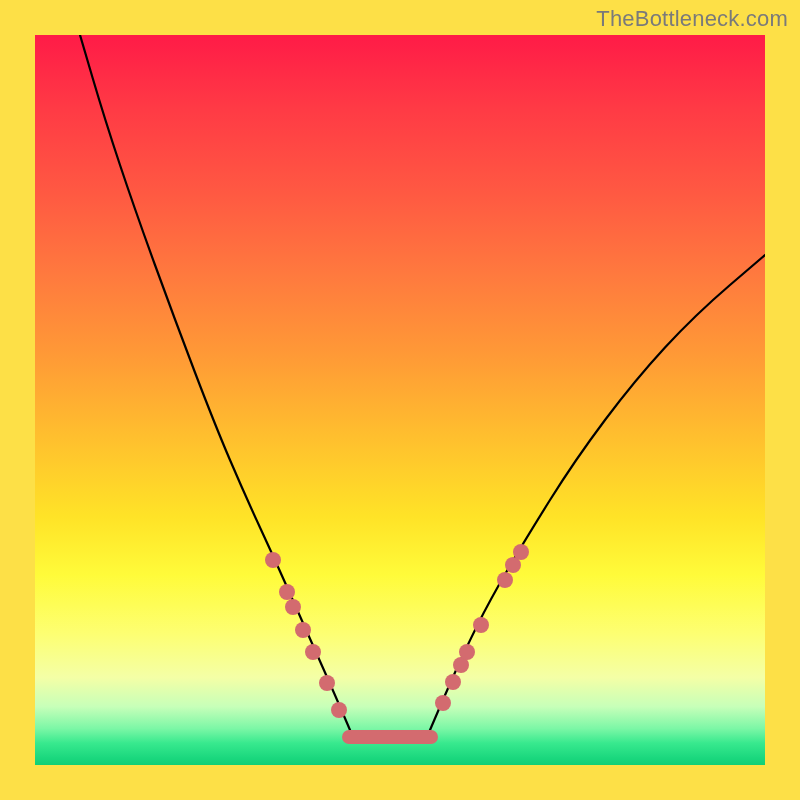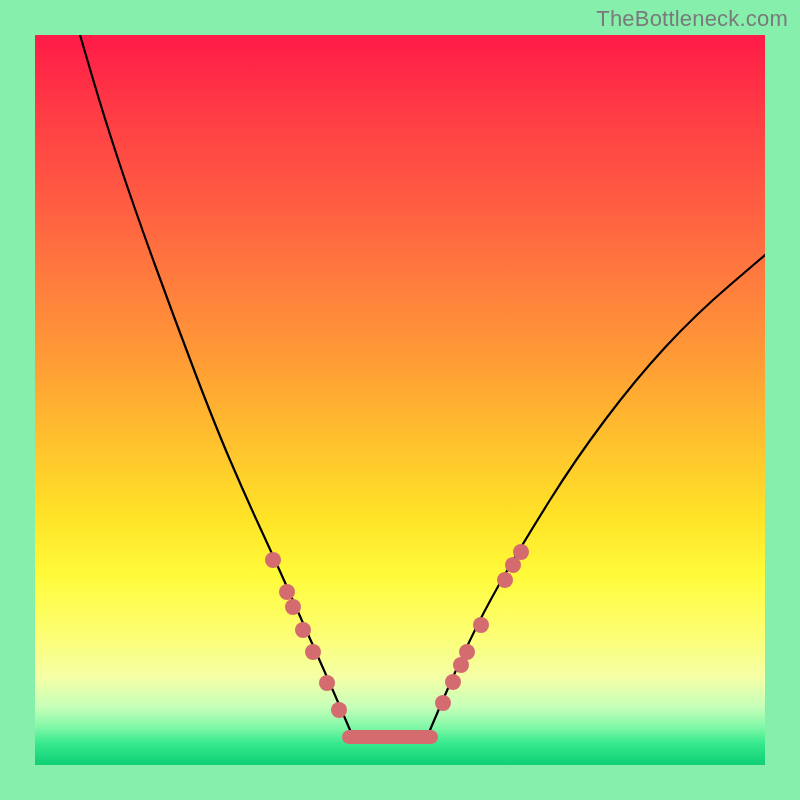--- a/index.html
+++ b/index.html
@@ -8,21 +8,21 @@
     width: 800px;
     height: 800px;
     background: #000;
     overflow: hidden;
     font-family: Arial, Helvetica, sans-serif;
   }
   .stage {
     position: relative;
     width: 800px;
     height: 800px;
-    background: #86efac;
+    background: #fde047;
   }
   .watermark {
     position: absolute;
     top: 6px;
     right: 12px;
     color: #7a7a7a;
     font-size: 22px;
     font-weight: 400;
     letter-spacing: 0.2px;
     z-index: 50;

